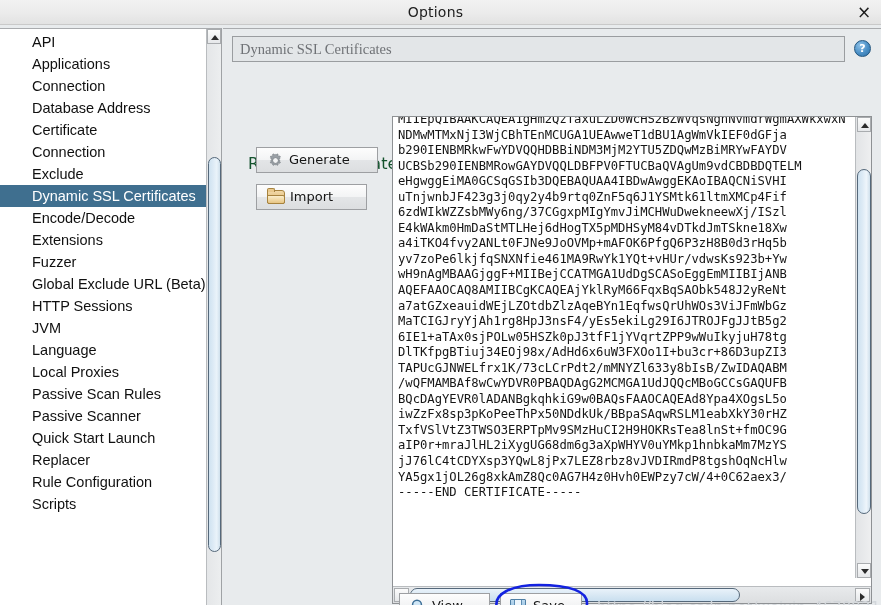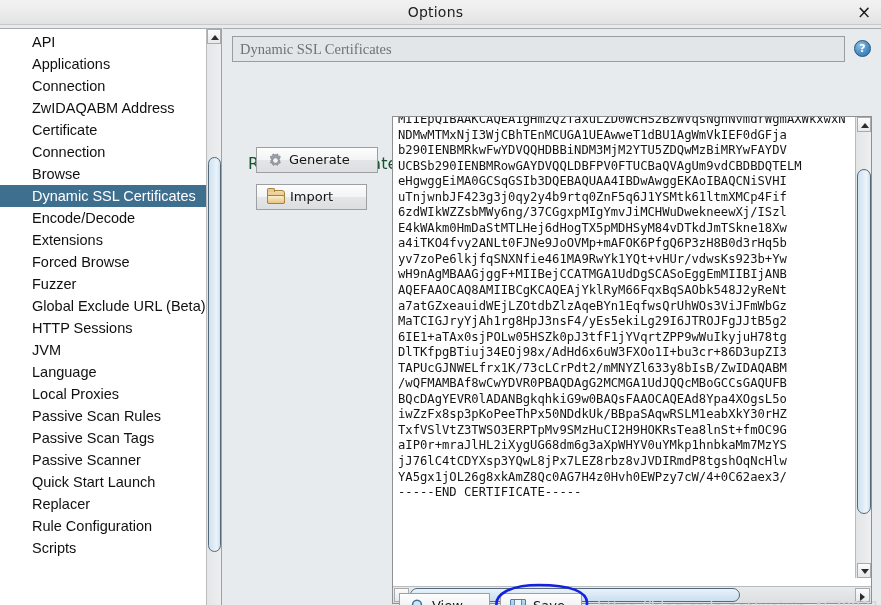--- a/index.html
+++ b/index.html
@@ -389,36 +389,34 @@
     <div id="close-btn">×</div>
   </div>
 
   <div id="content">
 
     <div id="left-panel">
       <ul id="tree-list">
           <li>API</li>
           <li>Applications</li>
           <li>Connection</li>
-          <li>ZwIDAQABM Address</li>
+          <li>Database Address</li>
           <li>Certificate</li>
           <li>Connection</li>
-          <li>Browse</li>
+          <li>Exclude</li>
           <li class="selected">Dynamic SSL Certificates</li>
           <li>Encode/Decode</li>
           <li>Extensions</li>
-          <li>Forced Browse</li>
           <li>Fuzzer</li>
           <li>Global Exclude URL (Beta)</li>
           <li>HTTP Sessions</li>
           <li>JVM</li>
           <li>Language</li>
           <li>Local Proxies</li>
           <li>Passive Scan Rules</li>
-          <li>Passive Scan Tags</li>
           <li>Passive Scanner</li>
           <li>Quick Start Launch</li>
           <li>Replacer</li>
           <li>Rule Configuration</li>
           <li>Scripts</li>
         </ul>
 
       <div id="left-scroll">
         <div class="sb-btn" style="top:0;">
           <span class="sb-arrow arrow-up"></span>

